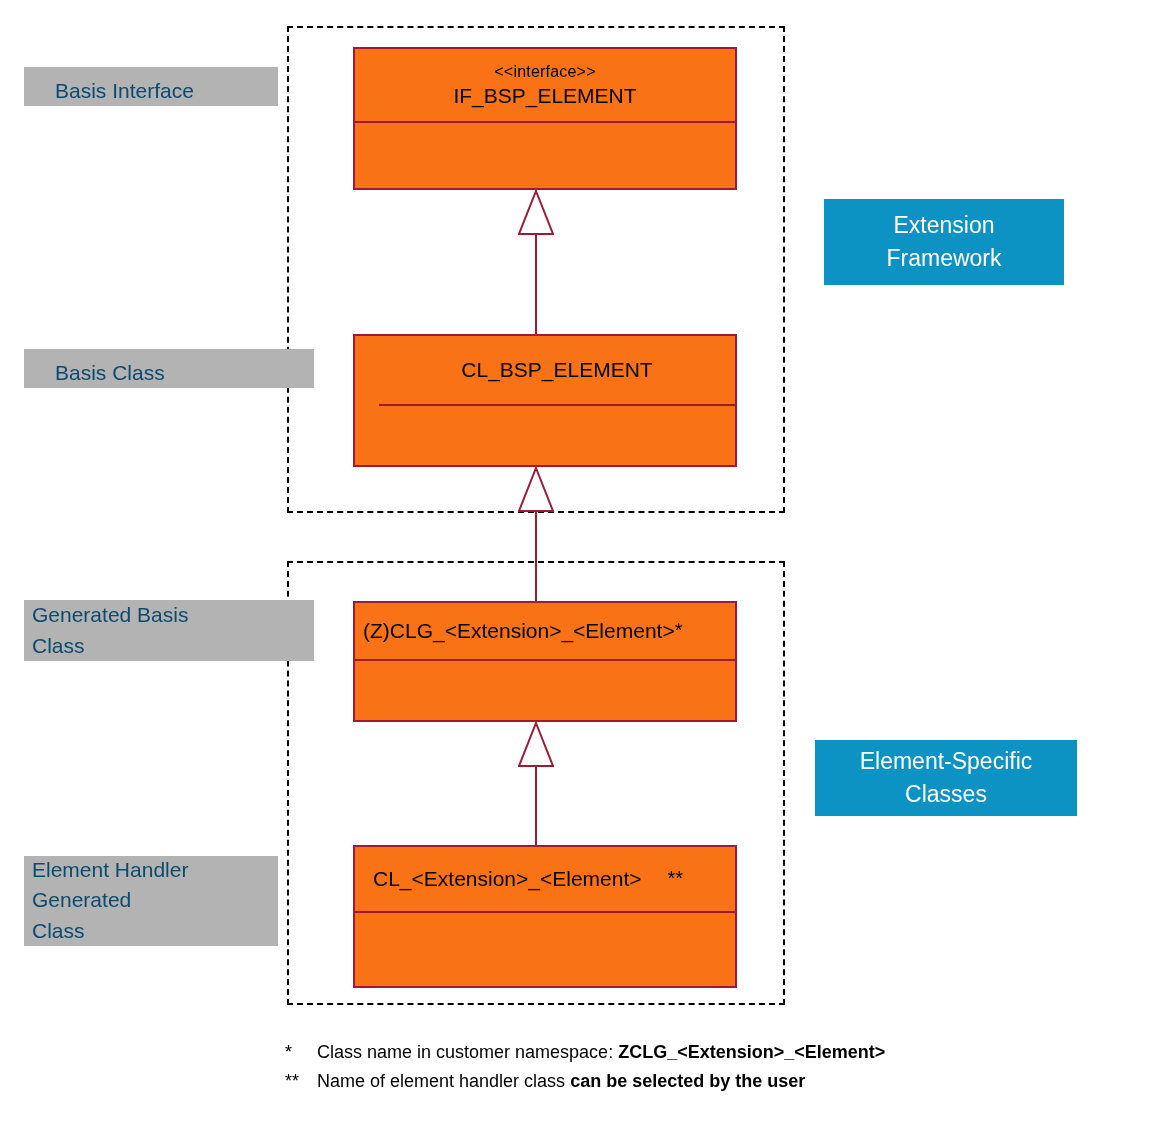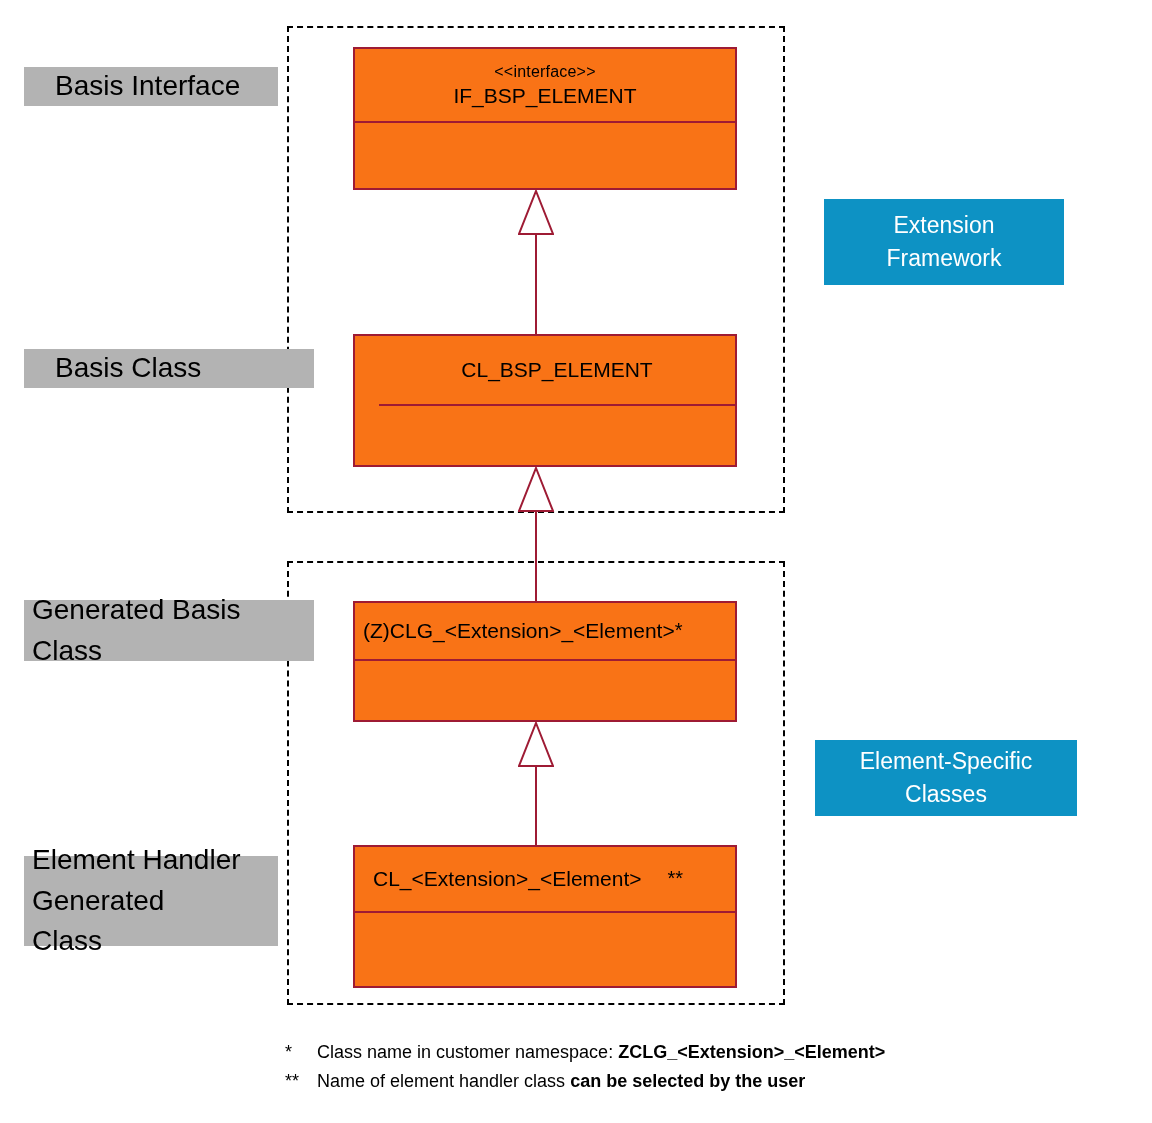--- a/index.html
+++ b/index.html
@@ -91,26 +91,26 @@
   #conn-2 .conn-line { top: 44px; height: 90px; }
 
   #conn-3 { left: 518px; top: 722px; width: 36px; height: 123px; }
   #conn-3 .conn-tri  { top: 0; }
   #conn-3 .conn-line { top: 44px; height: 79px; }
 
   
   .role-label {
     position: absolute;
     background: #b3b3b3;
-    color: #000000;
-    font-size: 28px;
+    color: #0c4a6e;
+    font-size: 21px;
     line-height: 1.45;
     display: flex;
     flex-direction: column;
-    justify-content: center;
+    justify-content: flex-end;
     box-sizing: border-box;
     z-index: 2;
   }
   #label-basis-interface { left: 24px; top: 67px;  width: 254px; height: 39px; padding-left: 31px; }
   #label-basis-class     { left: 24px; top: 349px; width: 290px; height: 39px; padding-left: 31px; }
   #label-generated-basis { left: 24px; top: 600px; width: 290px; height: 61px; padding-left: 8px; }
   #label-element-handler { left: 24px; top: 856px; width: 254px; height: 90px; padding-left: 8px; }
 
   
   .callout {

